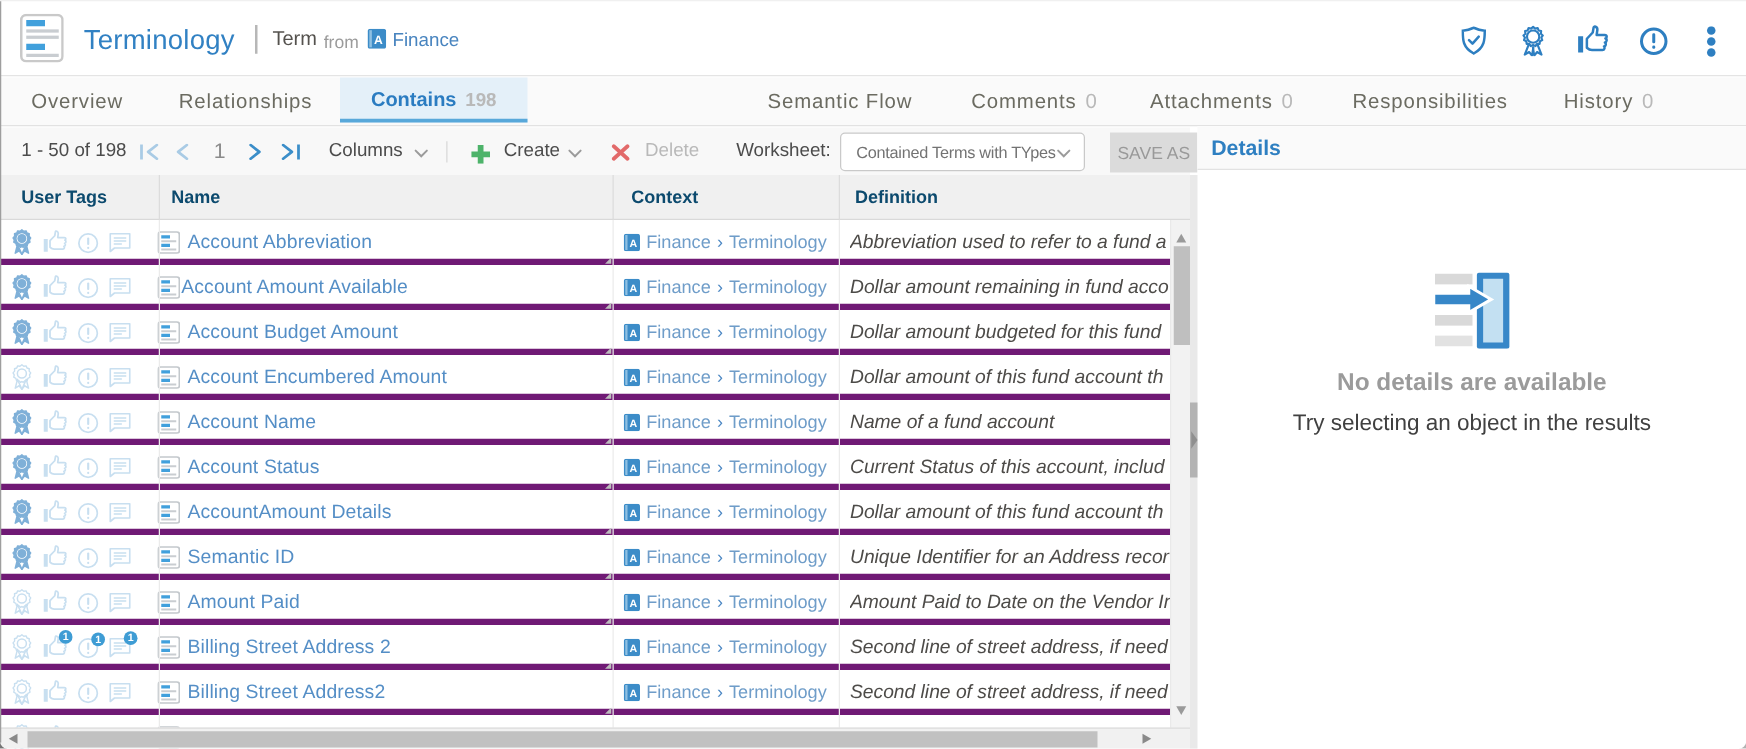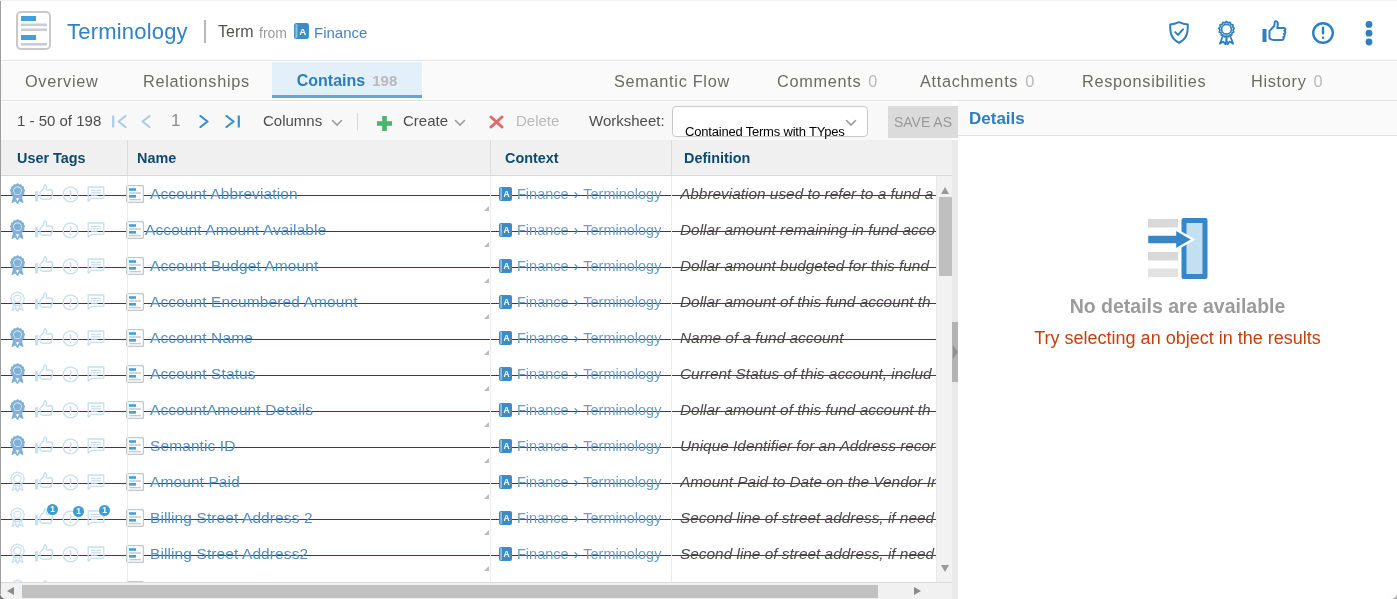--- a/index.html
+++ b/index.html
@@ -15,21 +15,21 @@
 #activetab { position:absolute; left:272px; top:0; width:150px; height:36px; background:#e4f0f9; border-bottom:3px solid #58a8da; text-align:center; line-height:37px; font-size:16px; font-weight:bold; color:#2b7cc1; }
 
 #tbar { position:absolute; left:0; top:102px; width:952px; height:38px; background:#f8f8f8; }
 #tbar .t { position:absolute; top:0; height:38px; line-height:38px; font-size:15px; color:#4c4c4c; }
 
 #dpanel { position:absolute; left:958px; top:101px; width:439px; height:498px; background:#fff; }
 #dhead { position:absolute; left:0; top:0; width:439px; height:35px; background:#fafafa; border-bottom:1px solid #e2e2e2; line-height:35px; font-size:17px; font-weight:bold; color:#2e7fc1; padding-left:11px; }
 
 #thead { position:absolute; left:0; top:140px; width:952px; height:36px; background:#f0f0f0; border-bottom:1px solid #d9d9d9; }
 #thead .h { position:absolute; top:0; height:36px; line-height:36px; font-weight:bold; font-size:14.4px; color:#0c4a6e; }
-.row { position:absolute; left:0; width:936px; height:20px; background:#fff; border-bottom:1px solid #701a75; }
+.row { position:absolute; left:0; width:936px; height:36px; background:#fff; border-bottom:5px solid #701a75; }
 .lnk { position:absolute; top:9px; font-size:15.5px; letter-spacing:0.1px; color:#548ec6; }
 .ctx { position:absolute; top:10px; font-size:14.5px; color:#6f9dc9; }
 .sep { color:#4c88c4; margin:0 1px; }
 .def { position:absolute; left:680px; top:9px; font-size:15.4px; color:#4d4b48; white-space:nowrap; overflow:hidden; width:256px;font-style:italic; }
 .rsz { position:absolute; left:484px; top:30px; width:0; height:0; border-left:5px solid transparent; border-bottom:5px solid #bbb; }
 .vline { position:absolute; top:0; width:1px; background:#ebebeb; }
 
 #vsb { position:absolute; left:936px; top:176px; width:16px; height:407px; background:#f2f2f2; border-left:1px solid #e9e9e9; }
 #hsb { position:absolute; left:0; top:582px; width:952px; height:17px; background:#f1f1f1; border-top:1px solid #dcdcdc; }
 #split { position:absolute; left:952px; top:140px; width:6px; height:459px; background:#e9e9e9; }
@@ -126,40 +126,40 @@
 <span class="t" style="left:403px">Create</span>
 <svg style="position:absolute;left:454px;top:17px" width="12" height="8" viewBox="0 0 12 8">
       <path d="M1.5 1.5 L6 6 L10.5 1.5" stroke="#9b9b9b" stroke-width="1.6" fill="none" stroke-linecap="round"></path>
     </svg>
 <svg style="position:absolute;left:489px;top:13px" width="15" height="14" viewBox="0 0 15 14">
       <path d="M2 2 L13 12 M13 2 L2 12" stroke="#e26a6a" stroke-width="3" stroke-linecap="round"></path>
     </svg>
 <span class="t" style="left:516px;color:#b9b9b9">Delete</span>
 <span class="t" style="left:589px">Worksheet:</span>
 <div class="abs" style="left:672px;width:196px;height:31px;background:#fff;border:1px solid #c9c9c9;border-radius:4px;top:4px">
-<span style="position:absolute;left:12px;top:17px;font-size:13px;letter-spacing:-0.2px;color:#000000;white-space:nowrap">Contained Terms with TYpes</span>
+<span style="position:absolute;left:12px;top:7px;font-size:13px;letter-spacing:-0.2px;color:#737373;white-space:nowrap">Contained Terms with TYpes</span>
 <svg style="position:absolute;left:172px;top:12px" width="12" height="8" viewBox="0 0 12 8">
         <path d="M1.5 1.5 L6 6 L10.5 1.5" stroke="#9b9b9b" stroke-width="1.6" fill="none" stroke-linecap="round"></path>
       </svg>
 </div>
 <div class="abs" style="left:888px;top:4px;width:70px;height:32px;background:#dbdbdb;color:#999;font-size:14px;text-align:center;line-height:32px">SAVE AS</div>
 </div>
 
 <div id="dpanel">
 <div id="dhead">Details</div>
 <svg style="position:absolute;left:190px;top:117px" width="60" height="61" viewBox="0 0 60 61">
 <rect x="0" y="1" width="30" height="8.5" fill="#d9d9d9"></rect>
 <rect x="0" y="34" width="30" height="8.5" fill="#d9d9d9"></rect>
 <rect x="0" y="50.5" width="30" height="8.5" fill="#e2e2e2"></rect>
 <rect x="33.5" y="0" width="26" height="61" rx="2" fill="#3787c8"></rect>
 <rect x="38.5" y="5" width="16" height="51" fill="#c3e0f2"></rect>
 <path d="M-1 16.5 L27 16.5 L27 11 L45 21.5 L27 32 L27 26.5 L-1 26.5 Z" fill="#3787c8" stroke="#fff" stroke-width="2.4"></path>
 </svg>
 <div class="abs" style="left:0;top:194px;width:439px;text-align:center;font-size:19.5px;font-weight:bold;color:#9b9b9b">No details are available</div>
-<div class="abs" style="left:0;top:227px;width:439px;text-align:center;font-size:18px;color:#c2410c">Try selecting an object in the results</div>
+<div class="abs" style="left:0;top:227px;width:439px;text-align:center;font-size:18px;color:#404040">Try selecting an object in the results</div>
 </div>
 
 <div id="thead">
 <span class="h" style="left:17px">User Tags</span>
 <span class="h" style="left:137px">Name</span>
 <span class="h" style="left:505px">Context</span>
 <span class="h" style="left:684px">Definition</span>
 <div class="vline" style="left:127px;height:36px;background:#dcdcdc"></div>
 <div class="vline" style="left:490px;height:36px;background:#dcdcdc"></div>
 <div class="vline" style="left:671px;height:36px;background:#dcdcdc"></div>

